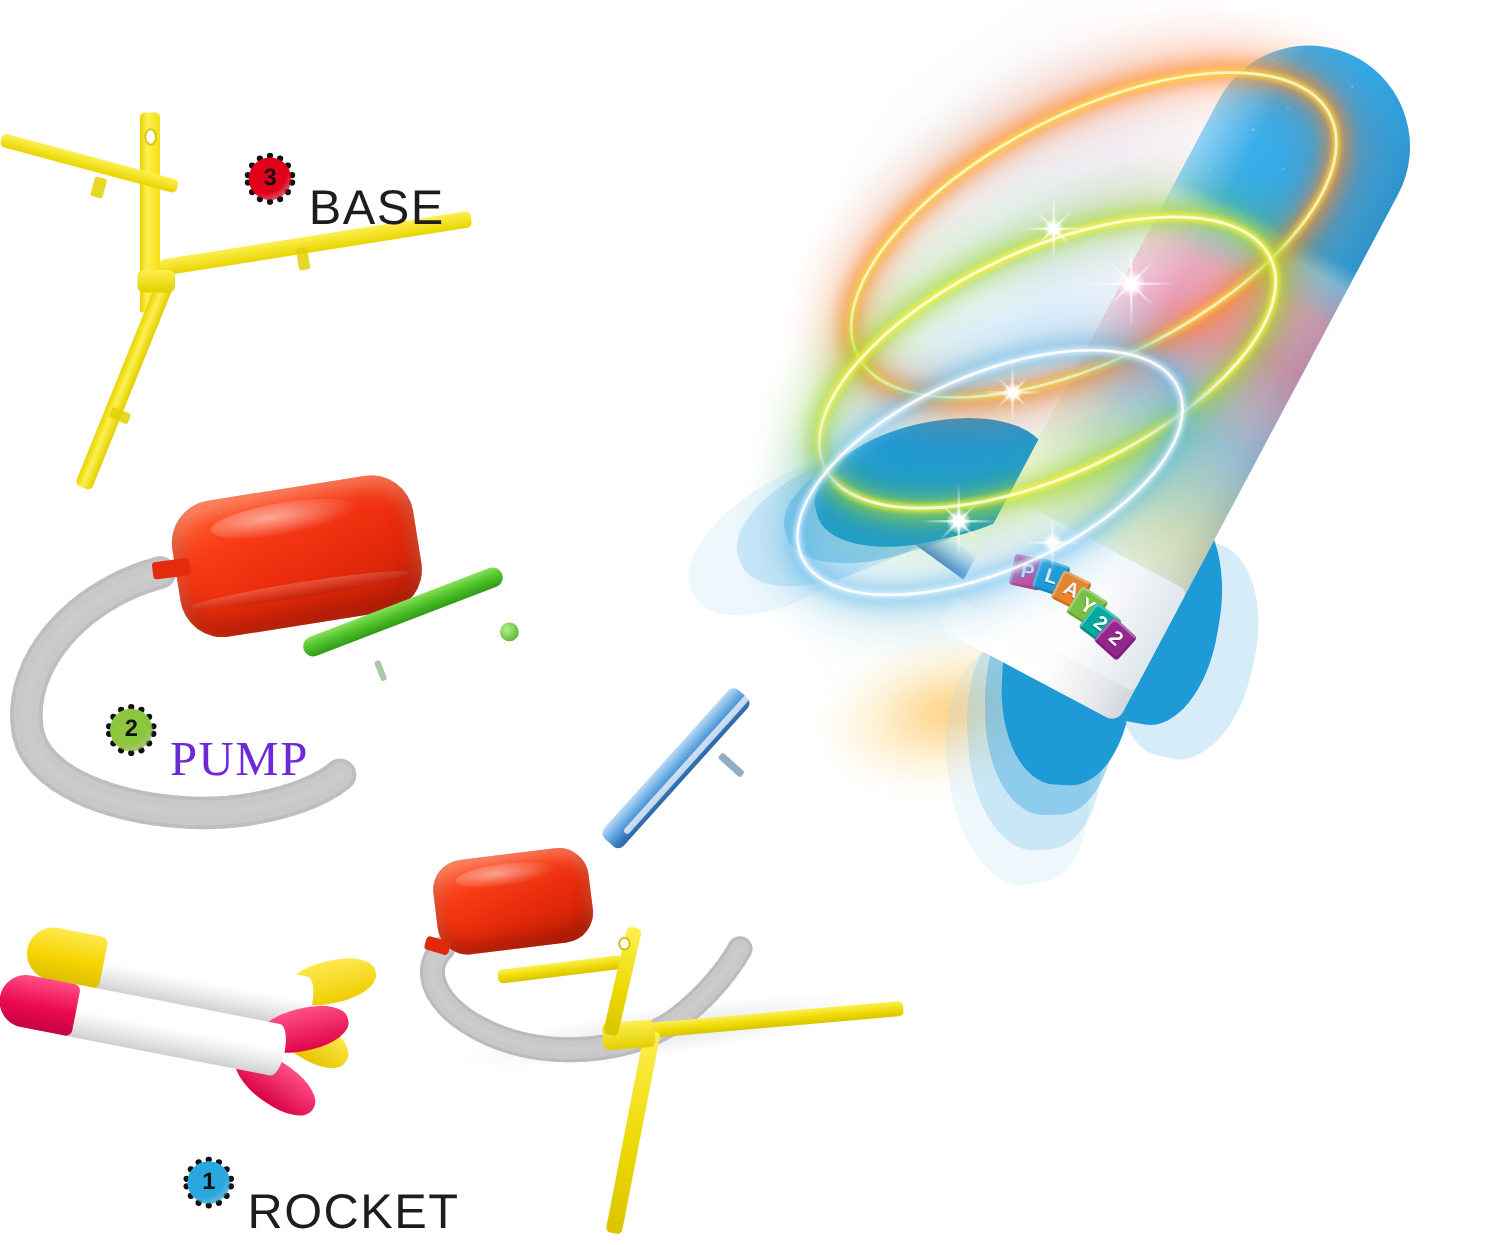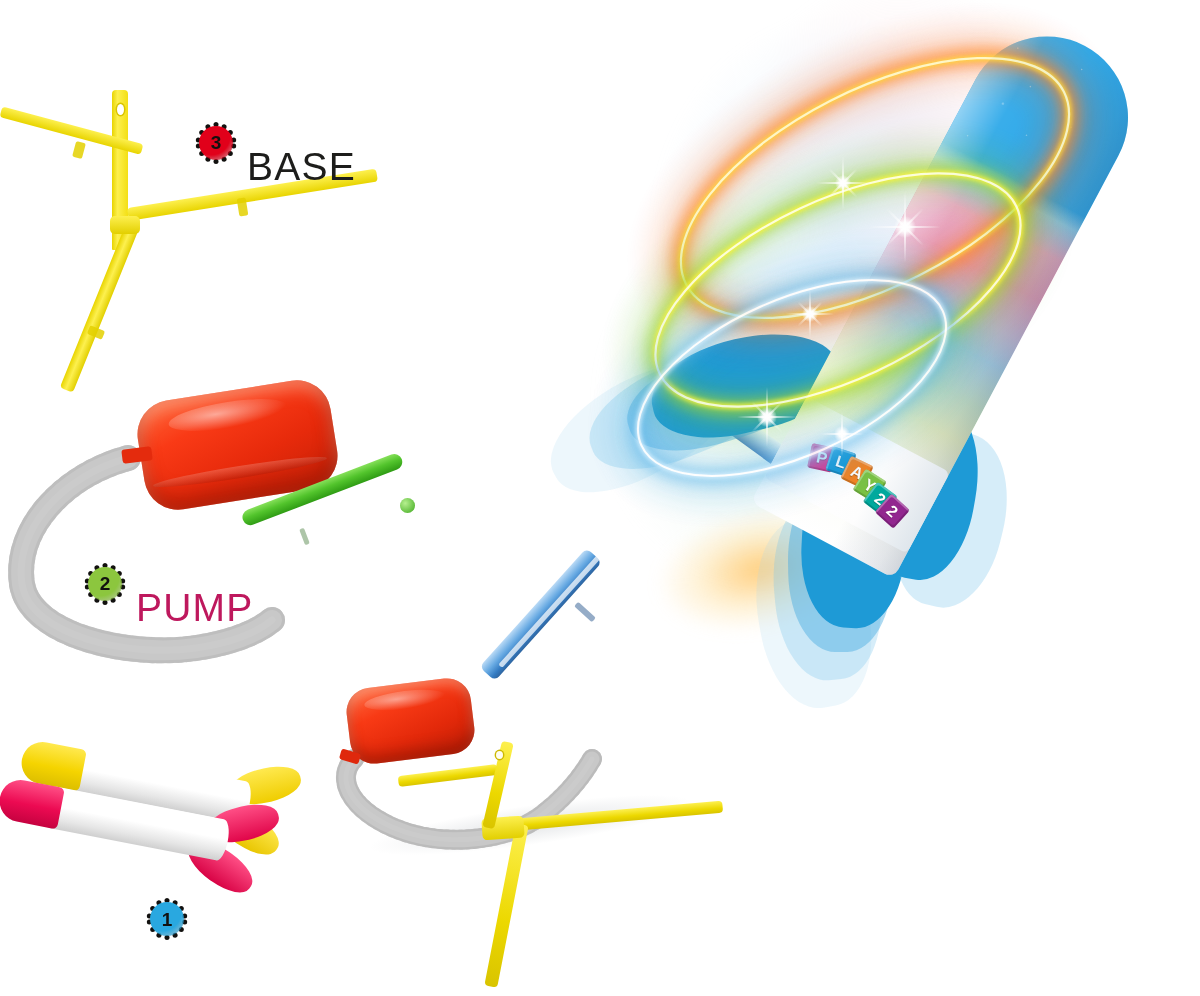--- a/index.html
+++ b/index.html
@@ -400,21 +400,21 @@
             <circle cx="6.7" cy="31.6" r="2.5"></circle>
           <circle cx="3.3" cy="24" r="2.5"></circle>
             <circle cx="3.3" cy="18" r="2.5"></circle>
           <circle cx="6.7" cy="10.4" r="2.5"></circle>
             <circle cx="12.9" cy="4.8" r="2.5"></circle>
         </g>
       </svg>
       <span class="disc" style="background: radial-gradient(circle at 36% 30%, rgb(140, 198, 62), rgb(140, 198, 62) 58%, rgba(0, 0, 0, 0.22));"></span>
       <span class="num" style="color: rgb(18, 17, 15);">2</span>
     </span>
-    <span class="caption" style="color: #be185d;">PUMP</span>
+    <span class="caption" style="color: #6d28d9; font-family: Liberation Serif, serif;">PUMP</span>
   </div>
 
   <div class="part" id="rockets-part">
     <div class="foam-rocket" id="rocket-yellow">
       <div class="fr-fin fin-a"></div>
       <div class="fr-fin fin-b"></div>
       <div class="fr-body"></div>
       <div class="fr-nose"></div>
     </div>
     <div class="foam-rocket" id="rocket-pink">
@@ -441,20 +441,21 @@
             <circle cx="6.7" cy="31.6" r="2.5"></circle>
           <circle cx="3.3" cy="24" r="2.5"></circle>
             <circle cx="3.3" cy="18" r="2.5"></circle>
           <circle cx="6.7" cy="10.4" r="2.5"></circle>
             <circle cx="12.9" cy="4.8" r="2.5"></circle>
         </g>
       </svg>
       <span class="disc" style="background: radial-gradient(circle at 36% 30%, rgb(41, 168, 224), rgb(41, 168, 224) 58%, rgba(0, 0, 0, 0.22));"></span>
       <span class="num" style="color: rgb(18, 17, 15);">1</span>
     </span>
+    <span class="caption" style="color: rgb(29, 29, 27);">ROCKET</span>
   </div>
 
   <div class="part" id="launcher-part">
     <div id="lp-shadow"></div>
     <svg class="hose-svg" width="520" height="341" viewBox="0 0 520 341">
       <path d="M24,104 C6,122 18,152 62,172 C112,194 178,186 212,160 C238,140 254,118 262,104" fill="none" stroke="#c9c9c9" stroke-width="20" stroke-linecap="round"></path>
       <path d="M24,104 C6,122 18,152 62,172 C112,194 178,186 212,160 C238,140 254,118 262,104" fill="none" stroke="#f4f4f4" stroke-width="15" stroke-linecap="round"></path>
       <path d="M24,104 C6,122 18,152 62,172 C112,194 178,186 212,160 C238,140 254,118 262,104" fill="none" stroke="#ffffff" stroke-width="5" stroke-linecap="round" opacity=".9"></path>
       <path d="M24,104 C6,122 18,152 62,172 C112,194 178,186 212,160 C238,140 254,118 262,104" fill="none" stroke="#b5b5b5" stroke-width="20" stroke-linecap="round" stroke-dasharray="2 5" opacity=".7"></path>
     </svg>

